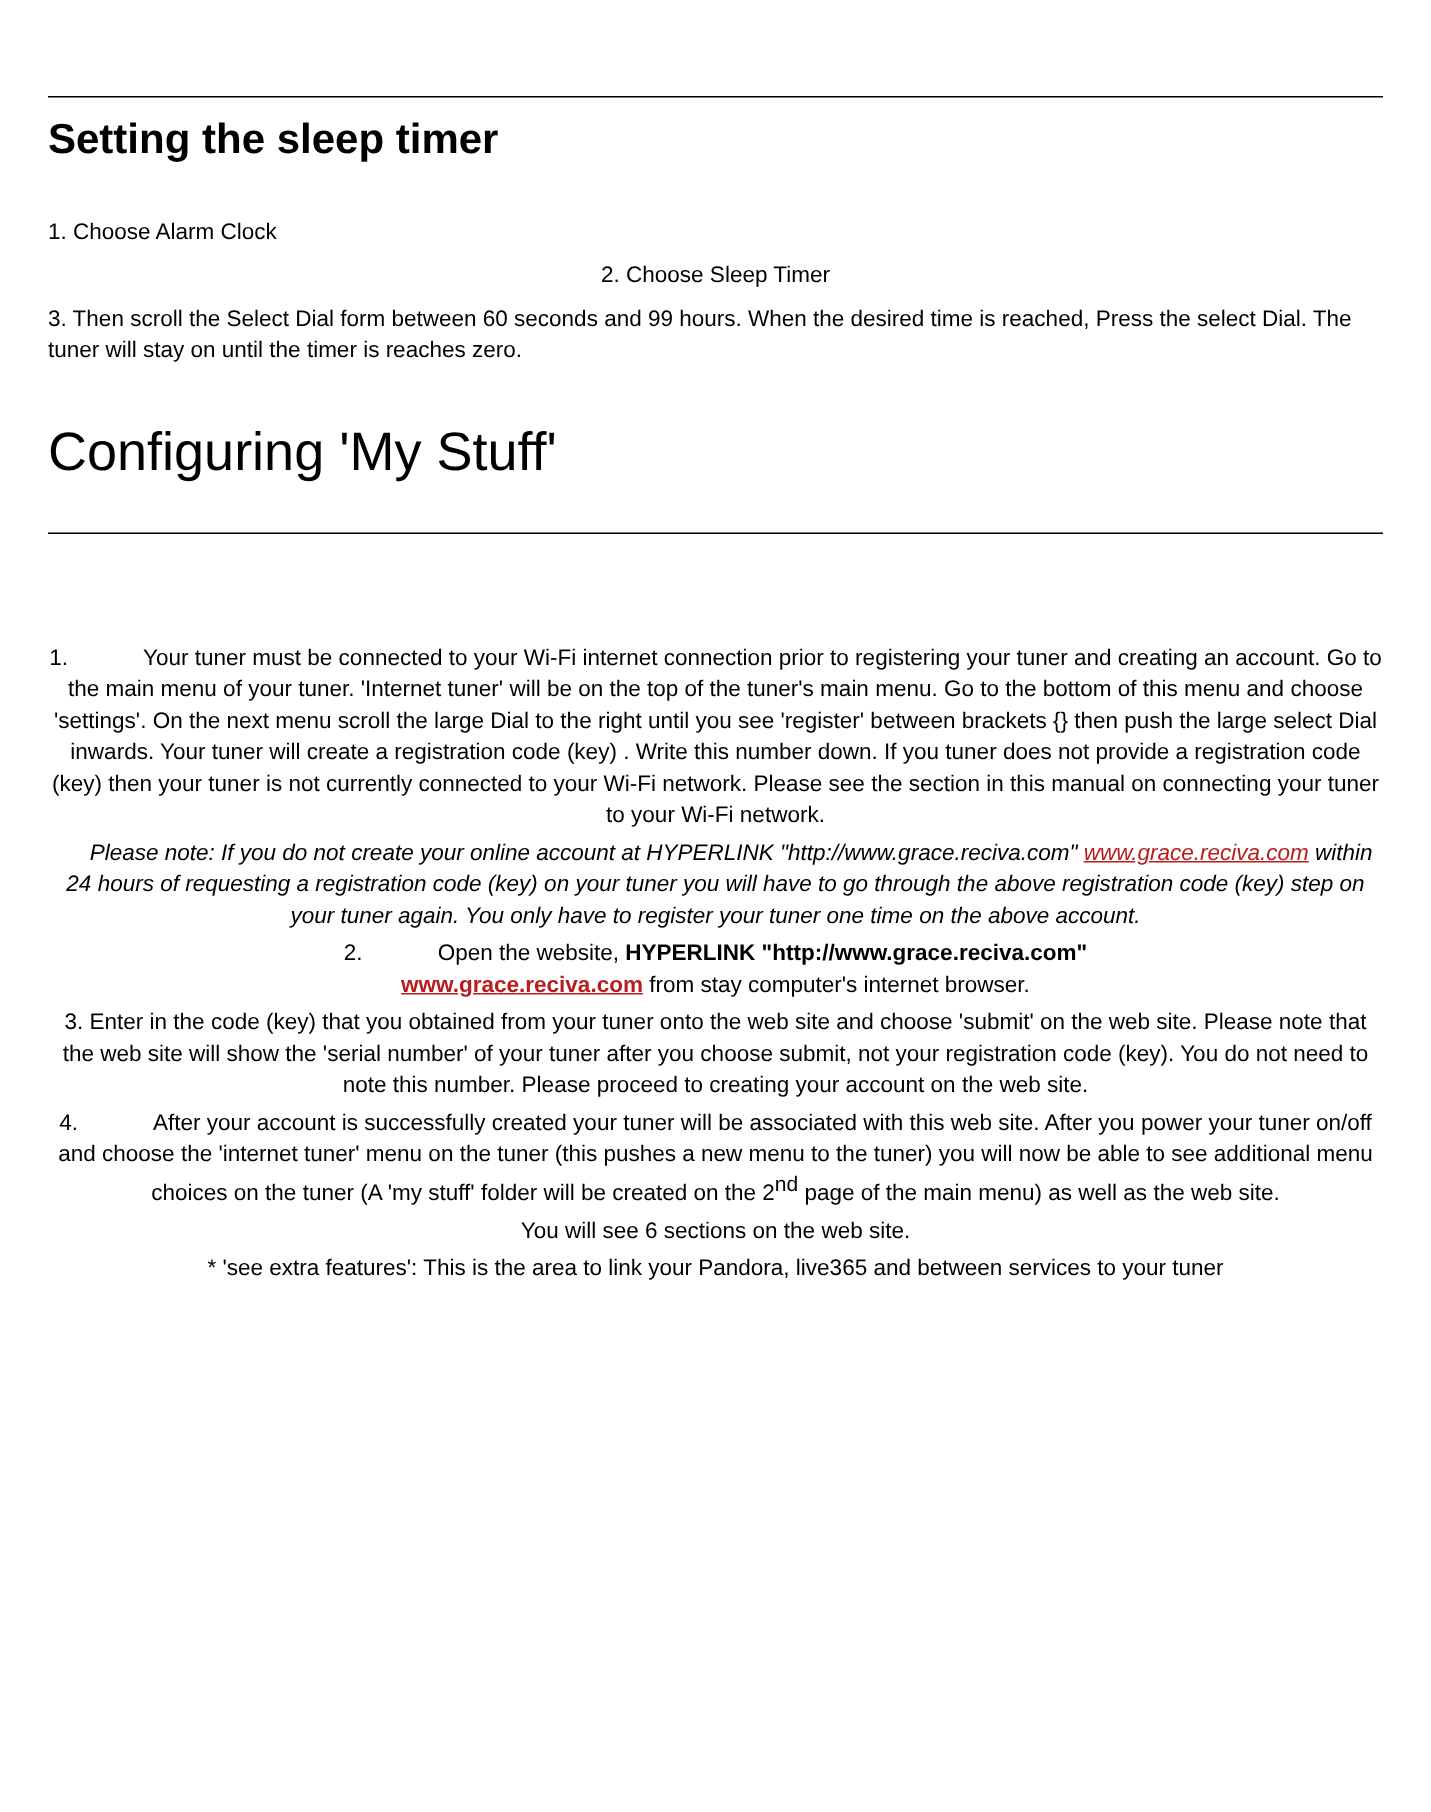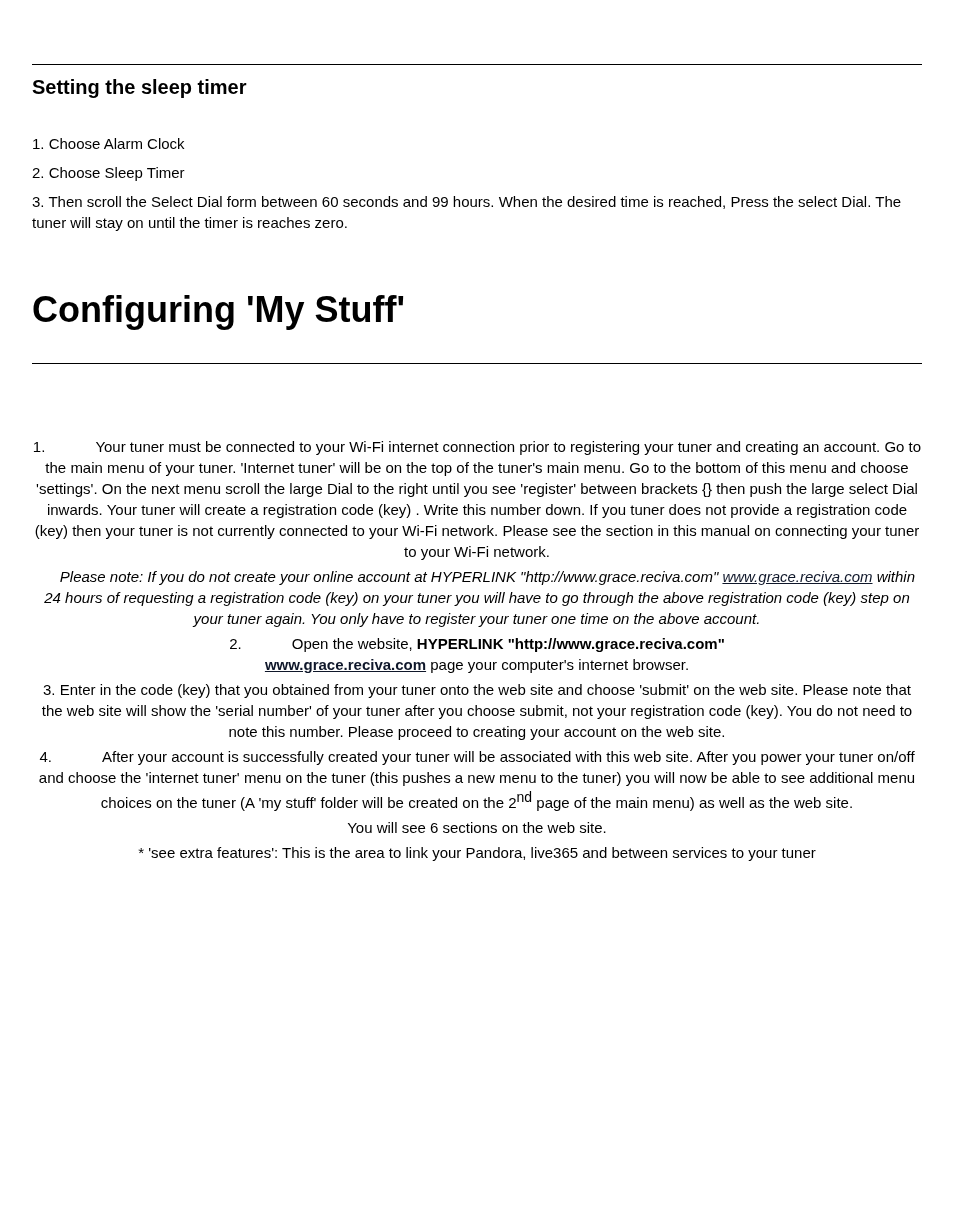--- a/index.html
+++ b/index.html
@@ -7,78 +7,78 @@
       background: #ffffff;
       margin: 0;
       padding: 40px 32px;
       width: 954px;
       box-sizing: border-box;
       color: #000000;
       font-size: 15px;
       line-height: 1.4;
     }
     h1.section {
-      font-size: 20px;
+      font-size: 28px;
       font-weight: bold;
       border-top: 1px solid #000;
       padding-top: 8px;
       margin-top: 24px;
       margin-bottom: 18px;
     }
     h1.main {
       font-size: 36px;
-      font-weight: bold;
+      font-weight: normal;
       border-bottom: 1px solid #000;
       padding-bottom: 28px;
-      margin-top: 52px;
+      margin-top: 32px;
       margin-bottom: 72px;
     }
     p {
       margin: 4px 0;
     }
     .para-block {
       margin: 4px 0;
       text-align: center;
     }
     a.link {
-      color: #0f172a;
+      color: #b91c1c;
       text-decoration: underline;
     }
     .bold {
       font-weight: bold;
     }
     .italic {
       font-style: italic;
     }
     sup {
       font-size: 14px;
       vertical-align: super;
     }
   </style>
 </head>
 <body>
 
 <h1 class="section">Setting the sleep timer</h1>
 
 <p style="margin-bottom:8px;margin-top:32px;">1. Choose Alarm Clock</p>
-<p style="margin-bottom:8px;">2. Choose Sleep Timer</p>
+<p style="margin-bottom:8px;text-align:center;">2. Choose Sleep Timer</p>
 <p>3. Then scroll the Select Dial form between 60 seconds and 99 hours. When the desired time is reached, Press the select Dial. The tuner will stay on until the timer is reaches zero.</p>
 
 <h1 class="main">Configuring 'My Stuff'</h1>
 
 <div class="para-block">
   <span>1.</span>&nbsp;&nbsp;&nbsp;&nbsp;&nbsp;&nbsp;&nbsp;&nbsp;&nbsp;&nbsp;&nbsp;&nbsp;<span>Your tuner must be connected to your Wi-Fi internet connection prior to registering your tuner and creating an account.  Go to the main menu of your tuner. 'Internet tuner' will be on the top of the tuner's main menu. Go to the bottom of this menu and choose 'settings'.  On the next menu scroll the large Dial to the right until you see 'register' between brackets {} then push the large select Dial inwards. Your tuner will create a registration code (key)  . Write this number down.  If you tuner does not provide a registration code (key) then your tuner is not currently connected to your Wi-Fi network. Please see the section in this manual on connecting your tuner to your Wi-Fi network.</span>
 </div>
 
 <div class="para-block italic" style="white-space: pre-wrap;"><span>     Please note: If you do not create your online account at HYPERLINK "http://www.grace.reciva.com" </span><a class="link italic">www.grace.reciva.com</a><span> within 24 hours of requesting a registration code (key) on your tuner you will have to go through the above registration code (key) step on your tuner again. You only have to register your tuner one time on the above account.</span></div>
 
 <div class="para-block" style="">
   <span>2.</span>&nbsp;&nbsp;&nbsp;&nbsp;&nbsp;&nbsp;&nbsp;&nbsp;&nbsp;&nbsp;&nbsp;&nbsp;<span>Open the website, </span><span class="bold">HYPERLINK "http://www.grace.reciva.com"</span>
   <br>
-  <a class="link bold">www.grace.reciva.com</a><span>  page your computer's internet browser.</span>
+  <a class="link bold">www.grace.reciva.com</a><span>  from stay computer's internet browser.</span>
 </div>
 
 <div class="para-block">3.  Enter in the code (key) that you obtained from your tuner onto the web site and choose 'submit' on the web site.  Please note that the web site will show the 'serial number' of your tuner after you choose submit, not your registration code (key). You do not need to note this number. Please proceed to creating your account on the web site.</div>
 
 <div class="para-block">
   <span>4.</span>&nbsp;&nbsp;&nbsp;&nbsp;&nbsp;&nbsp;&nbsp;&nbsp;&nbsp;&nbsp;&nbsp;&nbsp;<span>After your account is successfully created your tuner will be associated with this web site.  After you power your tuner on/off and choose the 'internet tuner' menu on the tuner (this pushes a new menu to the tuner) you will now be able to see additional menu choices on the tuner (A 'my stuff' folder will be created on the 2</span><sup>nd</sup><span> page of the main menu) as well as the web site.</span>
 </div>
 
 <div class="para-block">You will see 6 sections on the web site.</div>
 

